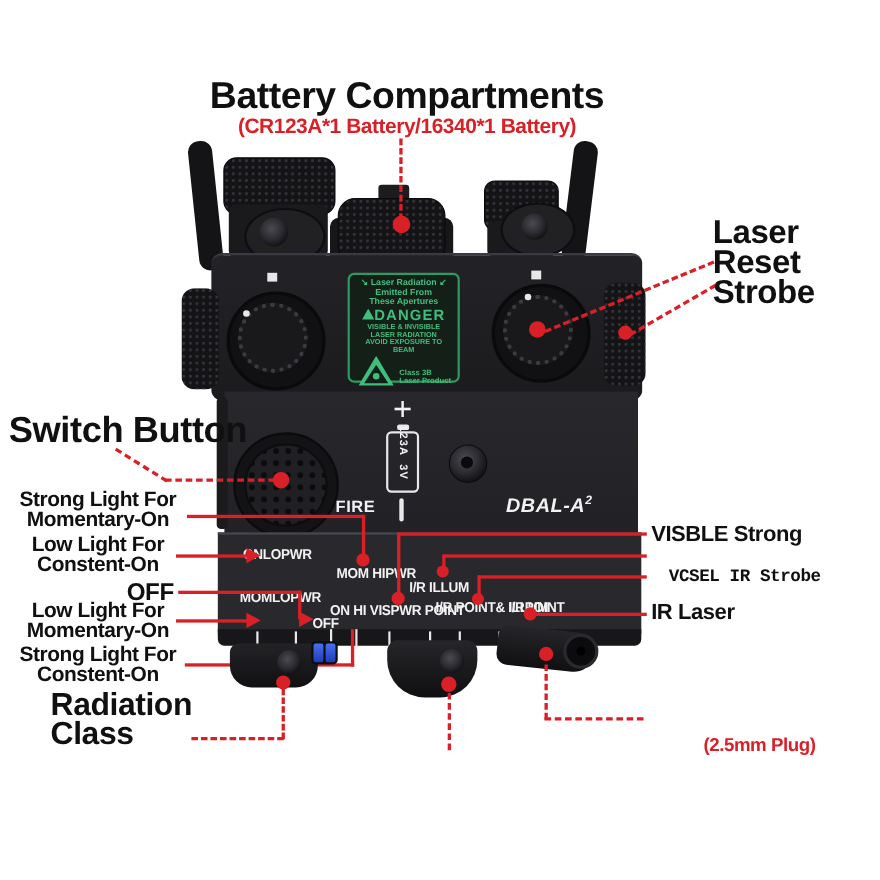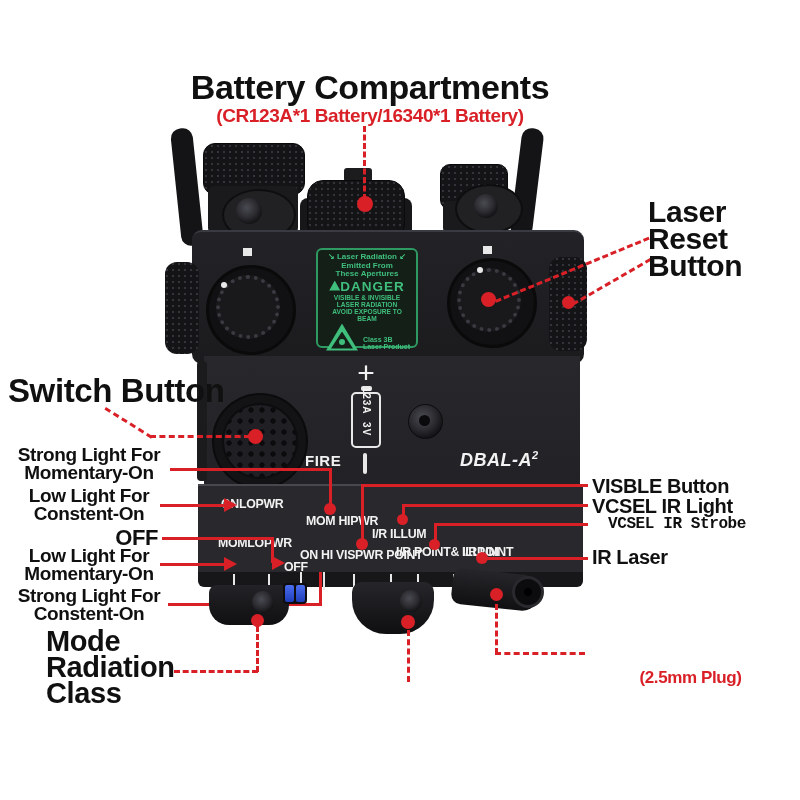--- a/index.html
+++ b/index.html
@@ -215,21 +215,21 @@
 
   <div class="anno hline" style="left:435px;top:507px;width:153px;"></div>
   <div class="anno vline" style="left:434px;top:507px;height:19px;"></div>
   <div class="anno dot" style="left:429px;top:523px;width:11px;height:11px;"></div>
 
   <div class="anno hline" style="left:486px;top:541px;width:102px;"></div>
   <div class="anno dot" style="left:476px;top:536px;width:12px;height:12px;"></div>
 
   <div class="cl" style="left:648px;top:182px;font-size:30px;font-weight:800;line-height:27px;">
     <span class="ln">Laser Reset</span>
-      <span class="ln">Button</span>
+      <span class="ln">Strobe</span>
     </div>
 
   <div class="cl" style="left:8px;top:356px;font-size:33px;font-weight:800;">Switch Button</div>
 
   <div class="cl" style="left:10px;top:430px;width:158px;text-align:center;font-size:19px;line-height:18px;">
     <span class="ln">Strong Light For</span>
       <span class="ln">Momentary-On</span>
     </div>
 
   <div class="cl" style="left:10px;top:471px;width:158px;text-align:center;font-size:19px;line-height:18px;">
@@ -243,26 +243,24 @@
     <span class="ln">Low Light For</span>
       <span class="ln">Momentary-On</span>
     </div>
 
   <div class="cl" style="left:10px;top:571px;width:158px;text-align:center;font-size:19px;line-height:18px;">
     <span class="ln">Strong Light For</span>
       <span class="ln">Constent-On</span>
     </div>
 
   <div class="cl" style="left:46px;top:612px;font-size:29px;font-weight:800;line-height:26px;">
-    <span class="ln">Mode</span>
       <span class="ln">Radiation</span>
       <span class="ln">Class</span>
     </div>
 
 
   <div class="cl red-t" style="left:593px;top:652px;width:195px;text-align:center;font-size:17px;">(2.5mm Plug)</div>
 
-  <div class="cl" style="left:592px;top:459px;font-size:20px;">VISBLE Button</div>
-  <div class="cl" style="left:592px;top:479px;font-size:20px;">VCSEL IR Light</div>
+  <div class="cl" style="left:592px;top:459px;font-size:20px;">VISBLE Strong</div>
   <div class="cl" style="left:608px;top:499px;font-size:16px;font-family:Liberation Mono, monospace;">VCSEL IR Strobe</div>
   <div class="cl" style="left:592px;top:530px;font-size:20px;">IR Laser</div>
 
 </div>
 
 </body></html>

